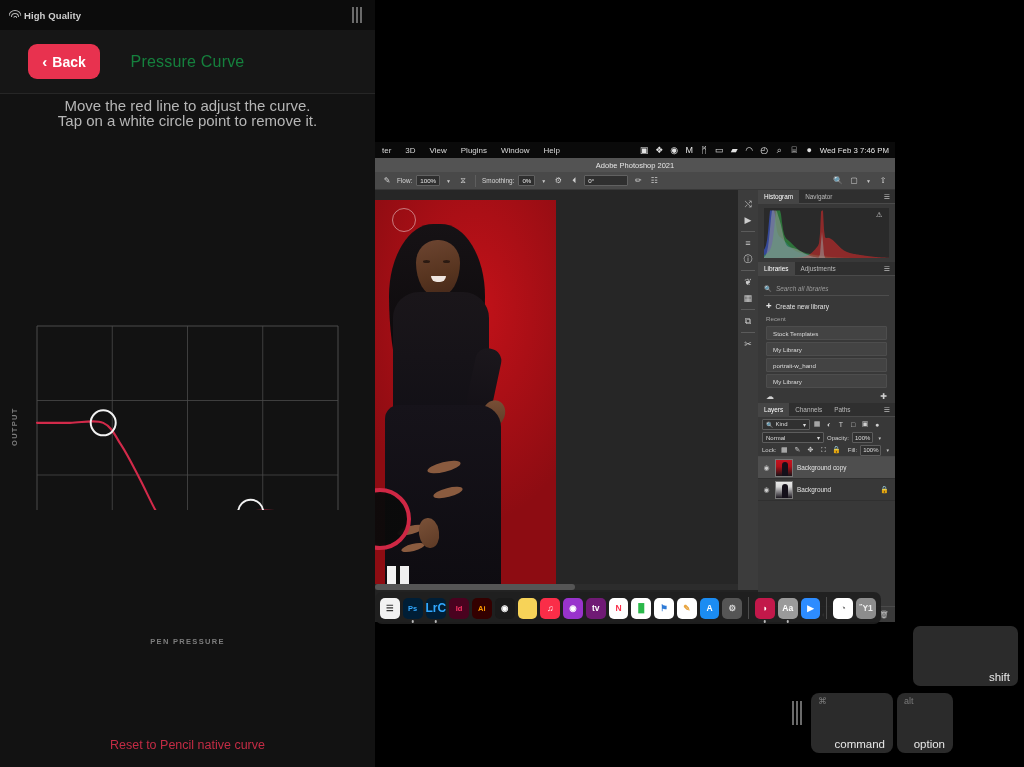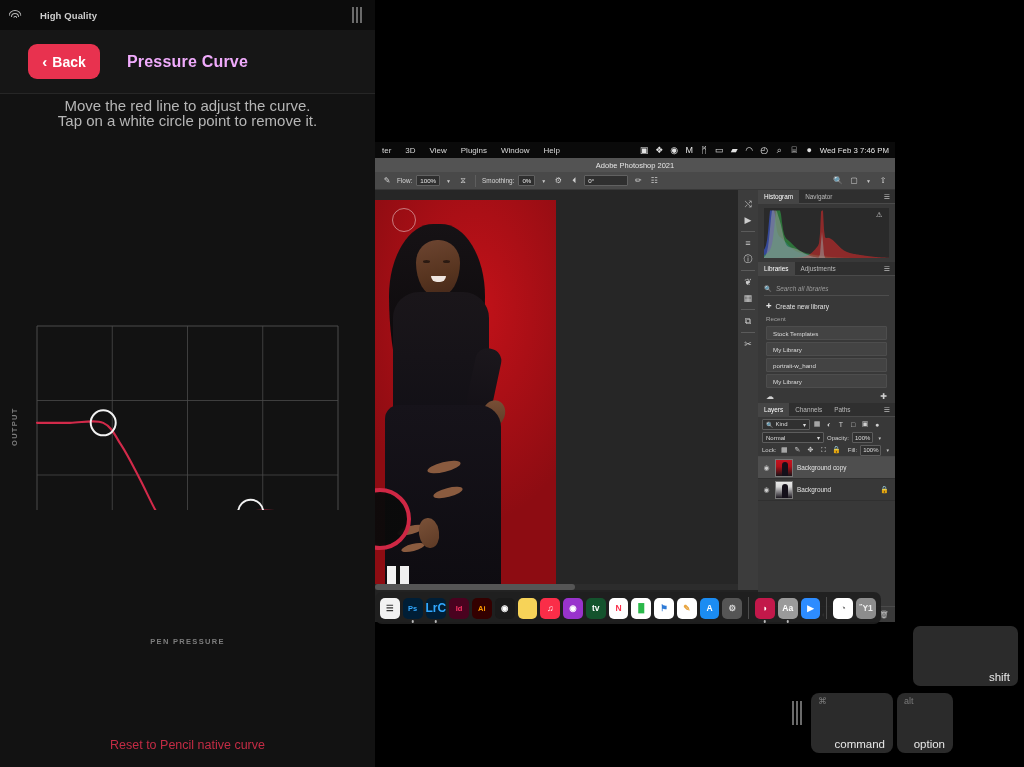--- a/index.html
+++ b/index.html
@@ -14,21 +14,21 @@
   
   .left-panel {
     position: absolute; left:0; top:0; width:375px; height:767px;
     background:#121212;
   }
   .lp-statusbar {
     position:absolute; left:0; top:0; width:375px; height:30px;
     background:#0c0c0c;
     display:flex; align-items:center;
   }
-  .lp-statusbar .wifi-wrap { display:flex; align-items:center; gap:18px; padding-left:8px;}
+  .lp-statusbar .wifi-wrap { display:flex; align-items:center; gap:2px; padding-left:8px;}
   .wifi-icon { width:14px; height:11px; position:relative; display:block; }
   .wifi-icon i { position:absolute; left:50%; transform:translateX(-50%);
                  border:1.4px solid #b8b8b8; border-bottom:none;
                  border-radius:50% 50% 0 0 / 100% 100% 0 0; }
   .wifi-icon i.a { width:13px; height:6px; top:0; }
   .wifi-icon i.b { width:8px;  height:4px; top:3px; }
   .wifi-icon i.c { width:3.5px; height:2px; top:6px; }
   .lp-status-text { color:#cfcfcf; font-size:9.5px; font-weight:bold; letter-spacing:.1px;}
   .grabber-top {
     position:absolute; right:10px; top:6px; width:16px; height:18px;
@@ -44,21 +44,21 @@
     position:absolute; left:28px; top:14px;
     background:#e8324f; color:#fff; border:none; border-radius:9px;
     width:72px; height:35px;
     display:flex; align-items:center; justify-content:center; gap:5px;
     font-size:14px; font-weight:bold; cursor:pointer;
   }
   .back-chev { font-size:15px; line-height:1; margin-top:-1px;}
   .lp-title {
     position:absolute; left:0; top:0; width:375px; height:64px;
     display:flex; align-items:center; justify-content:center;
-    color:#f0abfc; font-size:16px; font-weight:bold; letter-spacing:.2px;
+    color:#15803d; font-size:16px; font-weight:normal; letter-spacing:.2px;
     pointer-events:none;
   }
   .lp-subtitle {
     position:absolute; left:0; top:98px; width:375px;
     text-align:center; color:#b6b6b6; font-size:15px; line-height:15px;
   }
 
   
   .graph-wrap { position:absolute; left:0; top:150px; width:375px; height:360px; }
   .axis-label-y {
@@ -572,21 +572,21 @@
   <div class="dock" id="dock">
       <div class="dock-ico" style="background: rgb(242, 242, 242); color: rgb(51, 51, 51);">☰</div>
       <div class="dock-ico" style="background: rgb(0, 30, 54); color: rgb(49, 168, 255); font-size: 7.5px;">Ps<span class="dock-dot"></span></div>
       <div class="dock-ico" style="background: rgb(0, 30, 54); color: rgb(49, 168, 255); font-size: 12px;">LrC<span class="dock-dot"></span></div>
       <div class="dock-ico" style="background: rgb(73, 2, 31); color: rgb(255, 51, 102); font-size: 7.5px;">Id</div>
       <div class="dock-ico" style="background: rgb(51, 0, 0); color: rgb(255, 154, 0); font-size: 7.5px;">Ai</div>
       <div class="dock-ico" style="background: rgb(26, 26, 26); color: rgb(255, 255, 255);">◉</div>
       <div class="dock-ico" style="background: rgb(247, 211, 88); color: rgb(255, 255, 255);"></div>
       <div class="dock-ico" style="background: rgb(250, 45, 72); color: rgb(255, 255, 255);">♫</div>
       <div class="dock-ico" style="background: rgb(153, 51, 204); color: rgb(255, 255, 255);">◉</div>
-      <div class="dock-ico" style="background: #14532d; color: rgb(255, 255, 255);">tv</div>
+      <div class="dock-ico" style="background: #701a75; color: rgb(255, 255, 255);">tv</div>
       <div class="dock-ico" style="background: rgb(255, 255, 255); color: rgb(250, 45, 72);">N</div>
       <div class="dock-ico" style="background: rgb(255, 255, 255); color: rgb(42, 184, 74);">█</div>
       <div class="dock-ico" style="background: rgb(255, 255, 255); color: rgb(45, 122, 214);">⚑</div>
       <div class="dock-ico" style="background: rgb(255, 255, 255); color: rgb(232, 163, 61);">✎</div>
       <div class="dock-ico" style="background: rgb(27, 140, 242); color: rgb(255, 255, 255);">A</div>
       <div class="dock-ico" style="background: rgb(85, 85, 85); color: rgb(221, 221, 221);">⚙</div>
       <div class="dock-sep"></div>
       <div class="dock-ico" style="background: rgb(194, 24, 74); color: rgb(255, 255, 255);">◗<span class="dock-dot"></span></div>
       <div class="dock-ico" style="background: rgb(154, 154, 154); color: rgb(255, 255, 255);">Aa<span class="dock-dot"></span></div>
       <div class="dock-ico" style="background: rgb(45, 140, 255); color: rgb(255, 255, 255);">▶</div>

